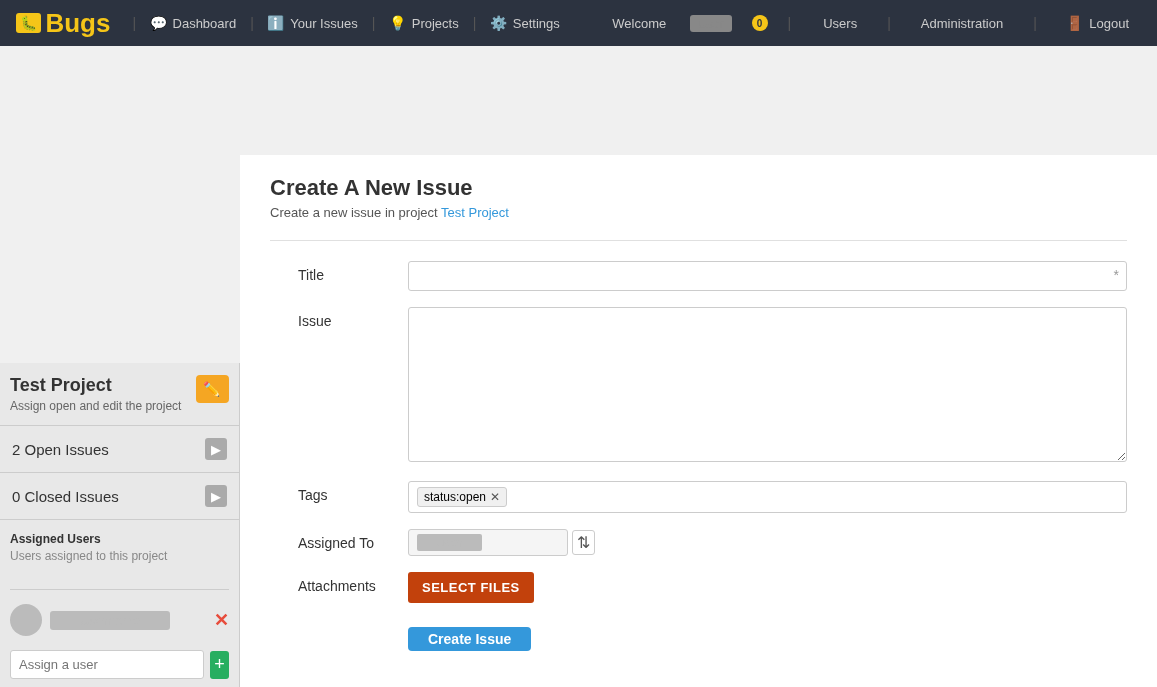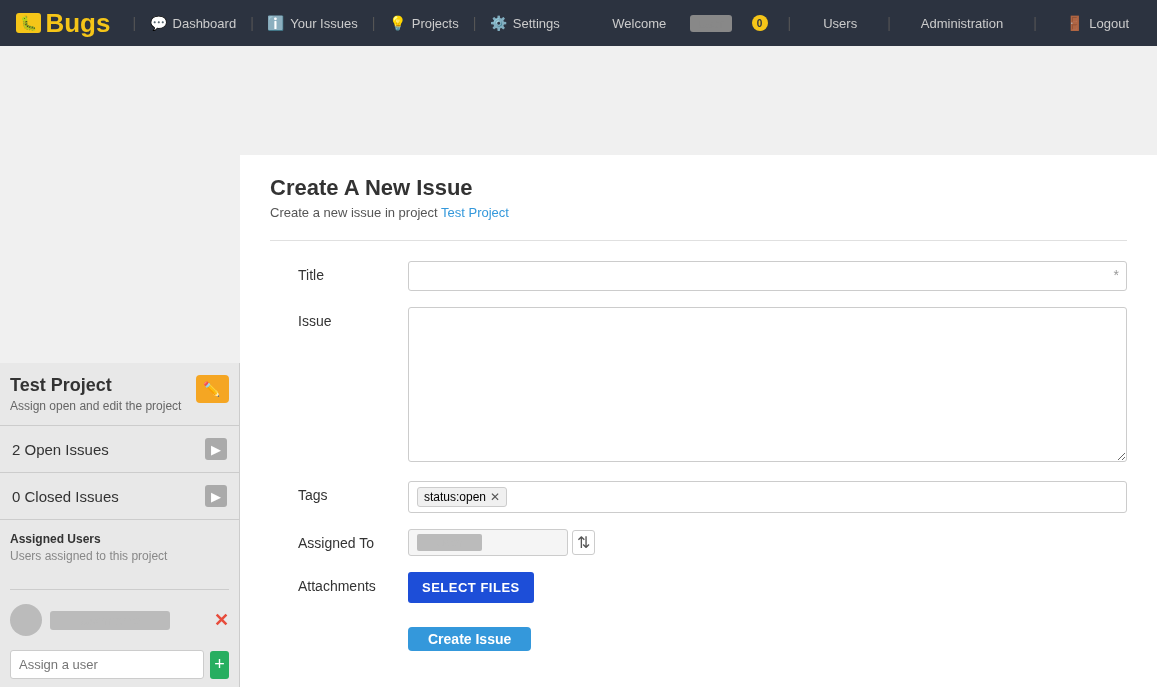--- a/index.html
+++ b/index.html
@@ -346,21 +346,21 @@
       font-size: 16px;
       color: #555;
       cursor: pointer;
       border: 1px solid #ccc;
       border-radius: 3px;
       padding: 2px 4px;
     }
 
     
     .select-files-btn {
-      background: #1d4ed8;
+      background: #c2410c;
       color: #fff;
       border: none;
       border-radius: 3px;
       padding: 8px 14px;
       font-size: 13px;
       font-weight: bold;
       cursor: pointer;
       letter-spacing: 0.5px;
     }
     .create-issue-btn {

